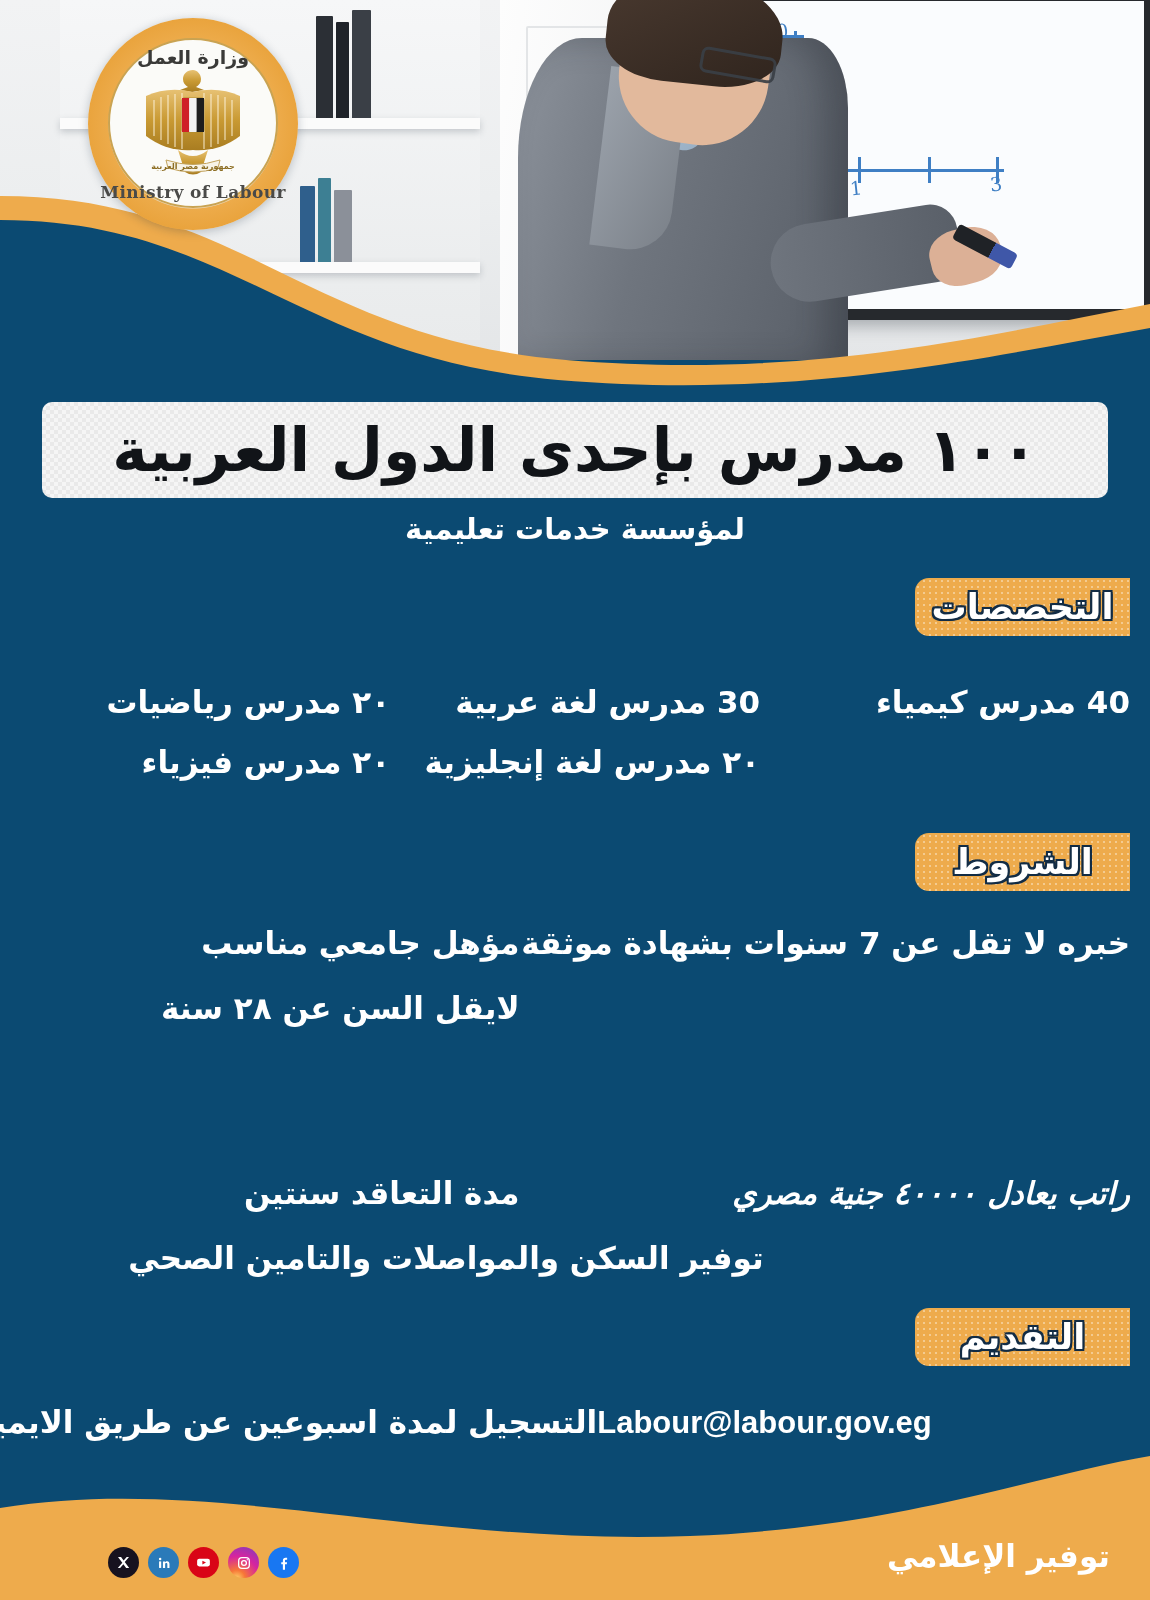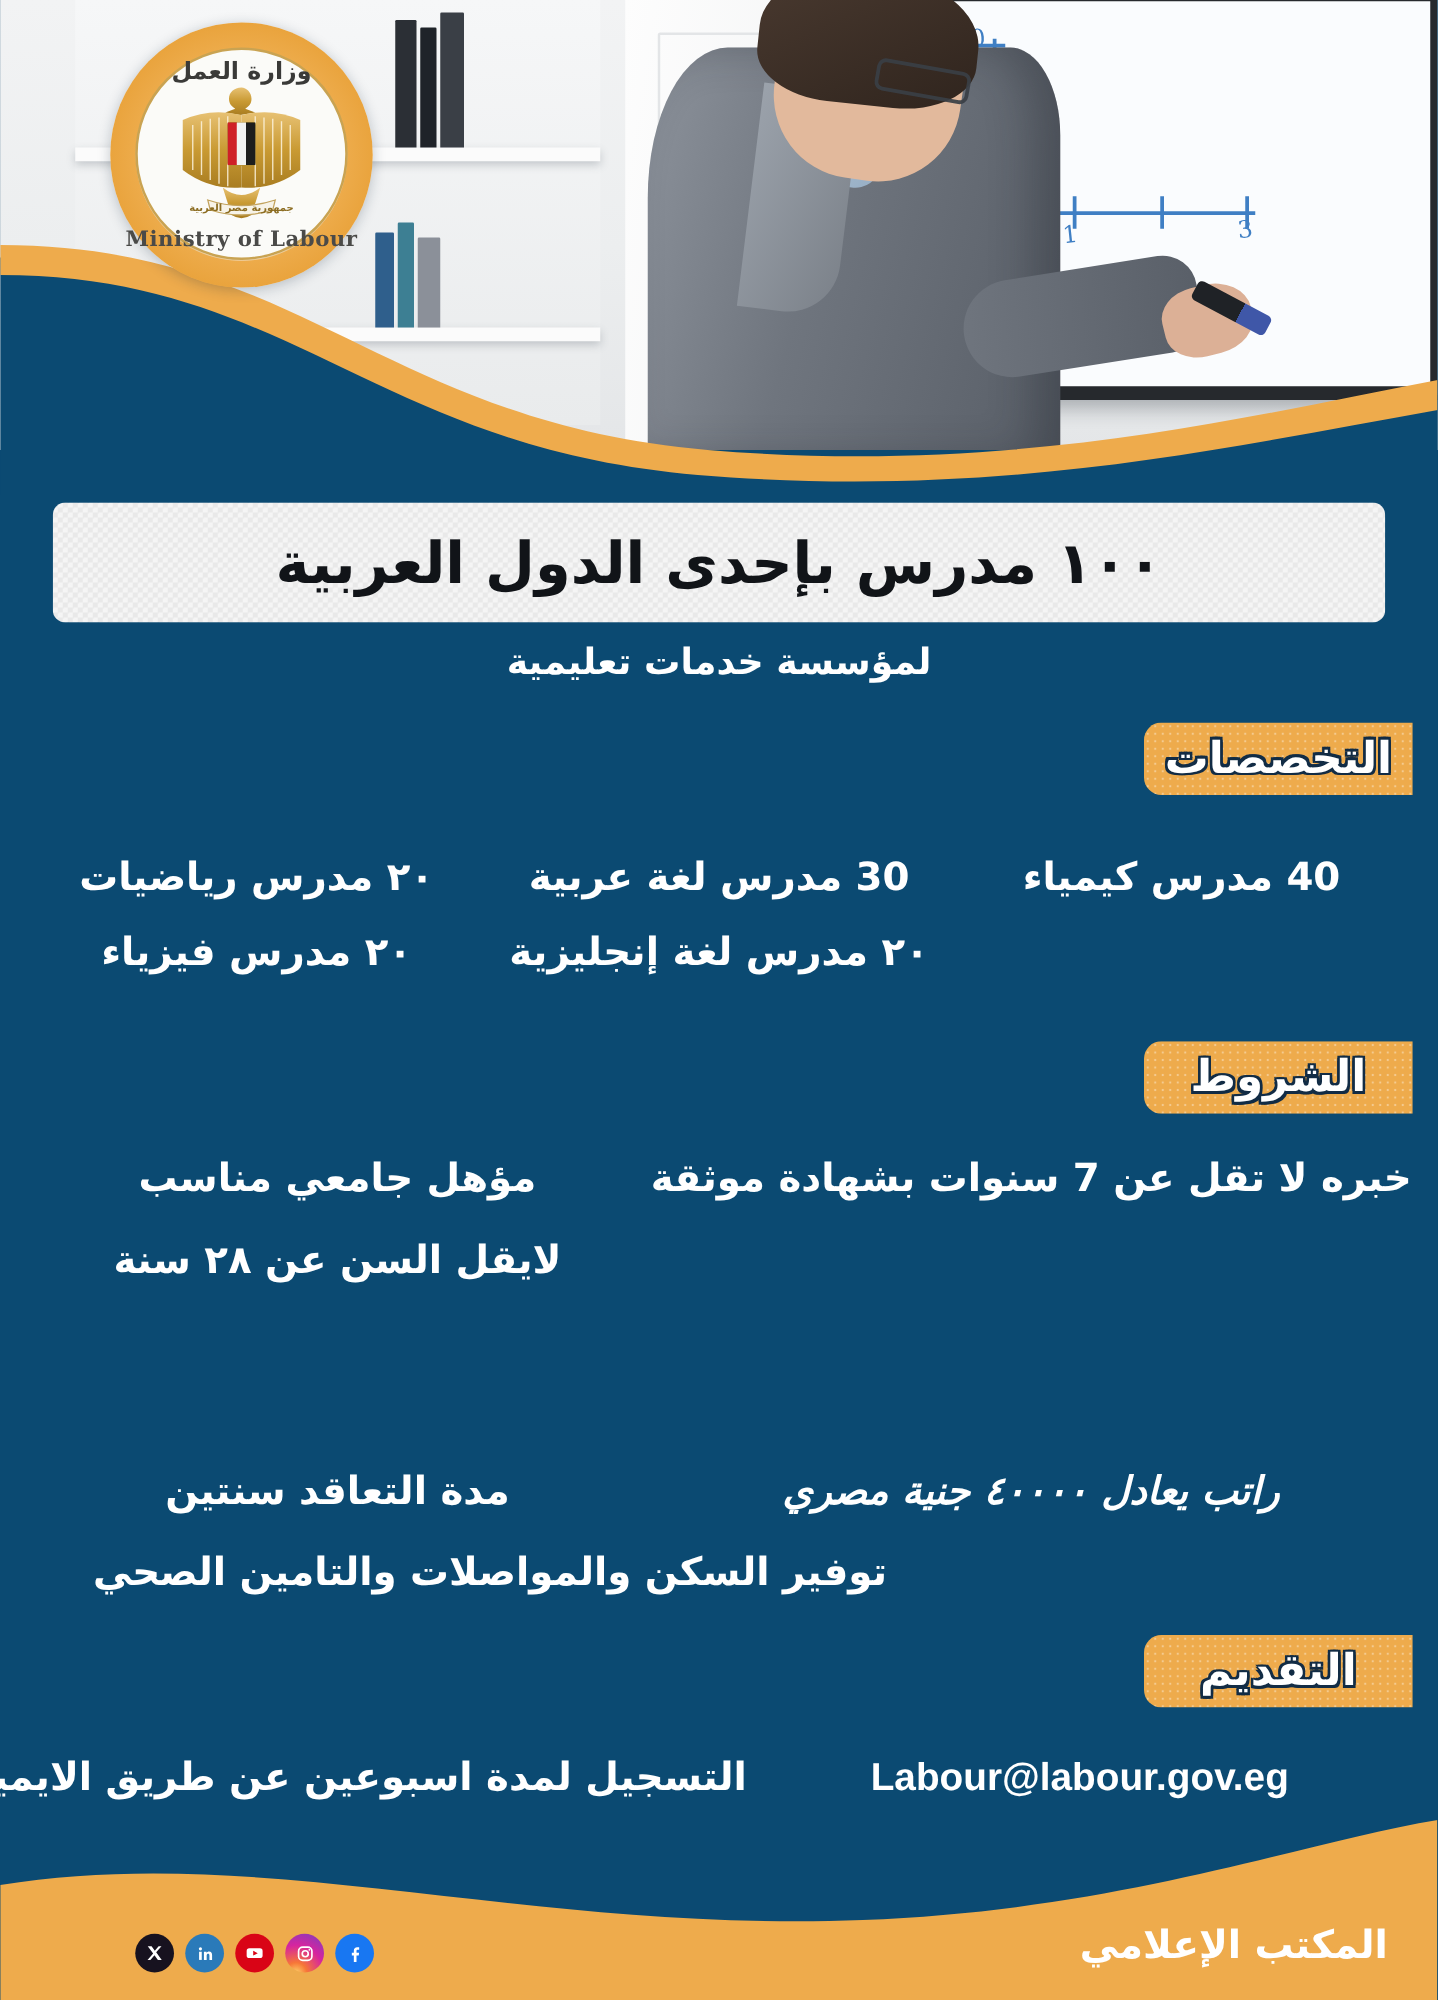--- a/index.html
+++ b/index.html
@@ -164,21 +164,21 @@
     background-color: #e9e9e9;
     background-image:
       linear-gradient(45deg, rgba(255,255,255,.55) 25%, transparent 25%, transparent 75%, rgba(255,255,255,.55) 75%),
       linear-gradient(45deg, rgba(255,255,255,.55) 25%, transparent 25%, transparent 75%, rgba(255,255,255,.55) 75%);
     background-size: 8px 8px;
     background-position: 0 0, 4px 4px;
     border-radius: 10px;
     display: flex; align-items: center; justify-content: center;
   }
   .title-text {
-    font-size: 46px; font-weight: bold; color: #111418;
+    font-size: 60px; font-weight: bold; color: #111418;
     letter-spacing: -0.5px; white-space: nowrap;
   }
   .subtitle {
     position: absolute;
     left: 0; top: 512px; width: 1150px;
     text-align: center;
     font-size: 29px; font-weight: bold; color: #ffffff;
   }
 
   
@@ -203,21 +203,21 @@
   }
 
   
   .row {
     position: absolute;
     left: 20px; right: 20px;
     display: flex; justify-content: flex-start; align-items: baseline;
     color: #ffffff; font-weight: bold; font-size: 31px;
     white-space: nowrap;
   }
-  .cell { text-align: center; }
+  .cell { }
   .cell.c3 { width: 33.33%; }
   .cell.spacer { width: 33.33%; }
 
   .email-chip {
     font-family: "Liberation Sans", sans-serif;
     font-size: 31px; font-weight: bold; color: #ffffff;
     direction: ltr; unicode-bidi: embed;
   }
 
   
@@ -347,21 +347,21 @@
 
   <div class="row" style="top:1404px;">
     <span class="cell email-chip" style="width:48%;">Labour@labour.gov.eg</span>
     <span class="cell" style="width:52%;">التسجيل لمدة اسبوعين عن طريق الايميل</span>
   </div>
 
   <svg class="wave-bottom" viewBox="0 0 1150 150" preserveAspectRatio="none">
     <path d="M0,58 C210,24 420,96 690,86 C900,78 1040,24 1150,6 L1150,150 L0,150 Z" fill="#eeab4c"></path>
   </svg>
 
-  <div class="footer-label">المكتب الإعلامي</div>
+  <div class="footer-label">توفير الإعلامي</div>
 
   <div class="socials">
     <a class="soc" style="background:#1877f2;">
       <svg width="16" height="16" viewBox="0 0 24 24" fill="#fff">
         <path d="M13.5 22v-8h2.7l.4-3.2h-3.1V8.7c0-.9.3-1.5 1.6-1.5h1.6V4.3c-.3 0-1.3-.1-2.4-.1-2.4 0-4 1.5-4 4.1v2.5H7.9V14h2.4v8z"></path>
       </svg>
     </a>
     <a class="soc" style="background:radial-gradient(circle at 28% 102%, #fdd36a 0%, #f77737 22%, #d6249f 58%, #8a3ab9 92%);">
       <svg width="16" height="16" viewBox="0 0 24 24" fill="none" stroke="#fff" stroke-width="2">
         <rect x="4" y="4" width="16" height="16" rx="5"></rect>

